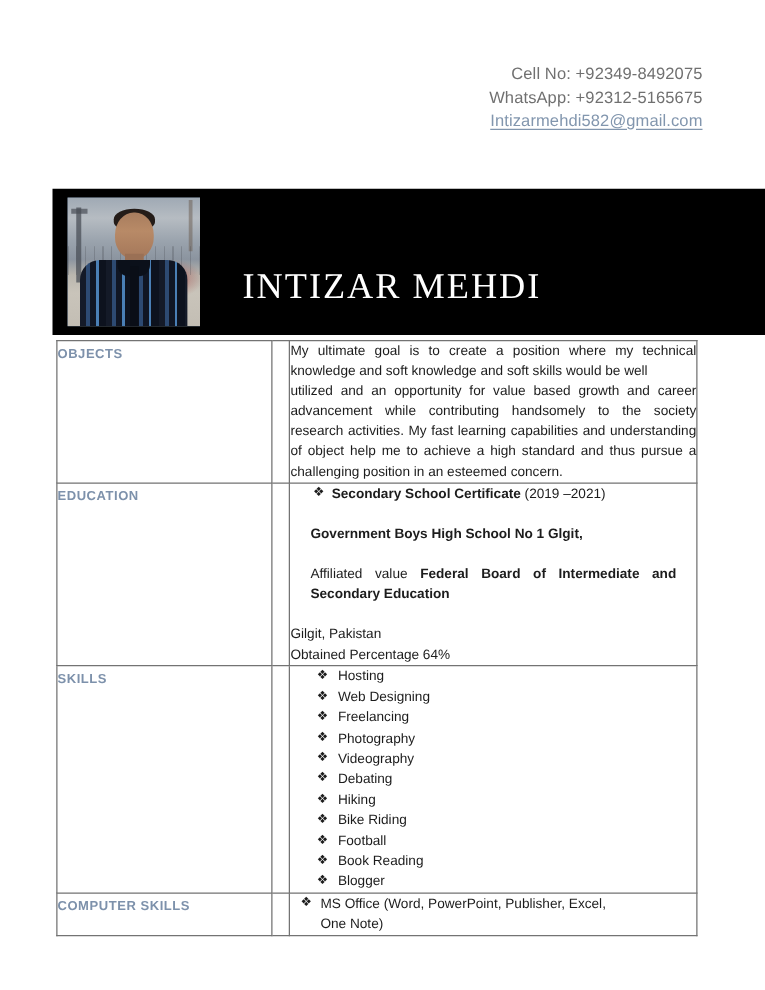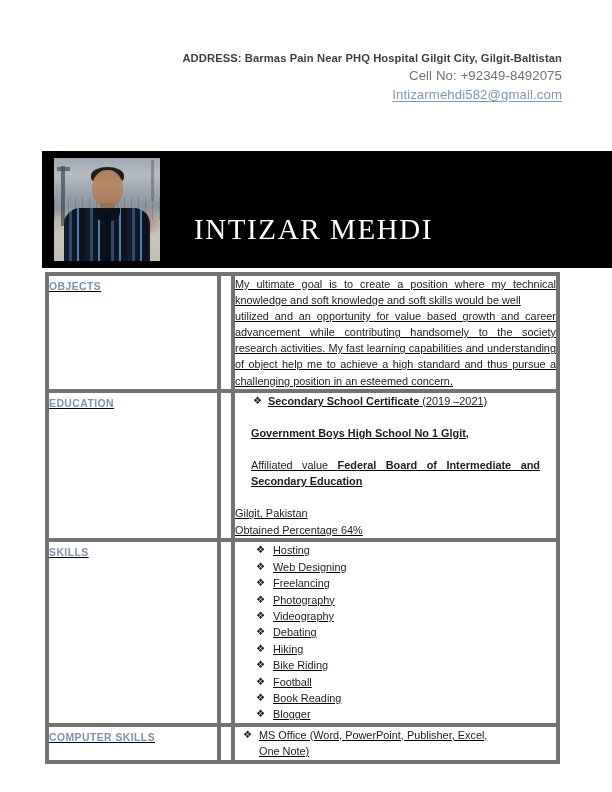--- a/index.html
+++ b/index.html
@@ -196,24 +196,23 @@
   
   .resume-table {
     position: absolute;
     left: 45px;
     top: 272px;
     width: 513px;
     border-collapse: collapse;
     table-layout: fixed;
   }
   .resume-table td {
-    border: 4px solid #737373;
+    border: 1px solid #737373;
     vertical-align: top;
     padding: 0;
-    text-decoration: underline;
   }
   .col-label { width: 172px; }
   .col-gap   { width: 14px; }
   .col-body  { width: 325px; }
 
   .label-cell {
     padding: 5px 0 0 11px;
   }
   .section-label {
     font-size: 10.4px;
@@ -292,22 +291,22 @@
   .comp-list li .bullet-glyph { left: 8px; }
   .comp-cont {
     display: block;
     padding-left: 0;
   }
 </style>
 </head>
 <body>
 
 <div class="contact-block">
-  <div class="addr-line">ADDRESS: Barmas Pain Near PHQ Hospital Gilgit City, Gilgit-Baltistan</div>
   <div class="contact-line">Cell No: +92349-8492075</div>
+  <div class="contact-line">WhatsApp: +92312-5165675</div>
   <div class="email-line">Intizarmehdi582@gmail.com</div>
 </div>
 
 <div class="banner">
   <div class="photo-frame">
     <div class="photo">
       <div class="photo-pole"></div>
       <div class="photo-pole-arm"></div>
       <div class="photo-tree"></div>
       <div class="photo-fence"></div>

